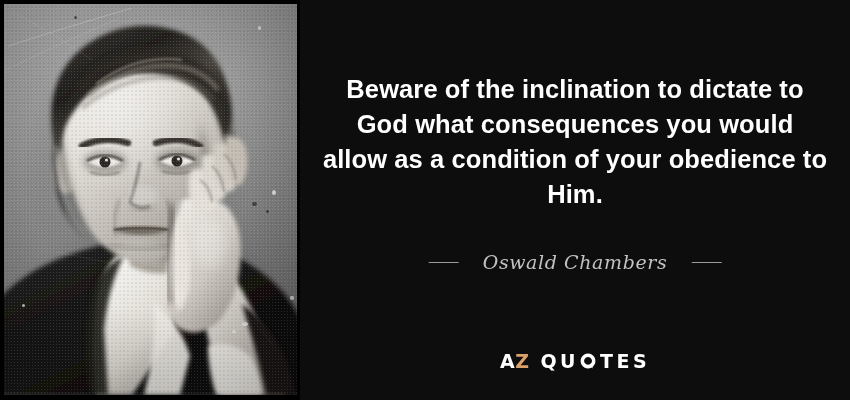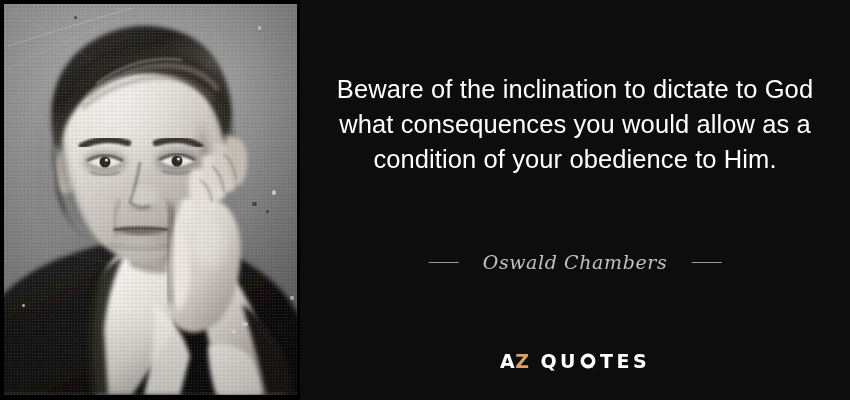--- a/index.html
+++ b/index.html
@@ -111,21 +111,21 @@
     padding: 0;
     position: absolute;
     top: 72px;
     left: 50%;
     transform: translateX(-50%);
     text-align: center;
     color: #ffffff;
     font-family: "Liberation Sans", sans-serif;
     font-size: 25.5px;
     line-height: 35px;
-    font-weight: 400;
+    font-weight: 700;
     letter-spacing: 0.1px;
   }
 
   .attribution {
     position: absolute;
     top: 251px;
     left: 50%;
     transform: translateX(-50%);
     display: flex;
     align-items: center;

